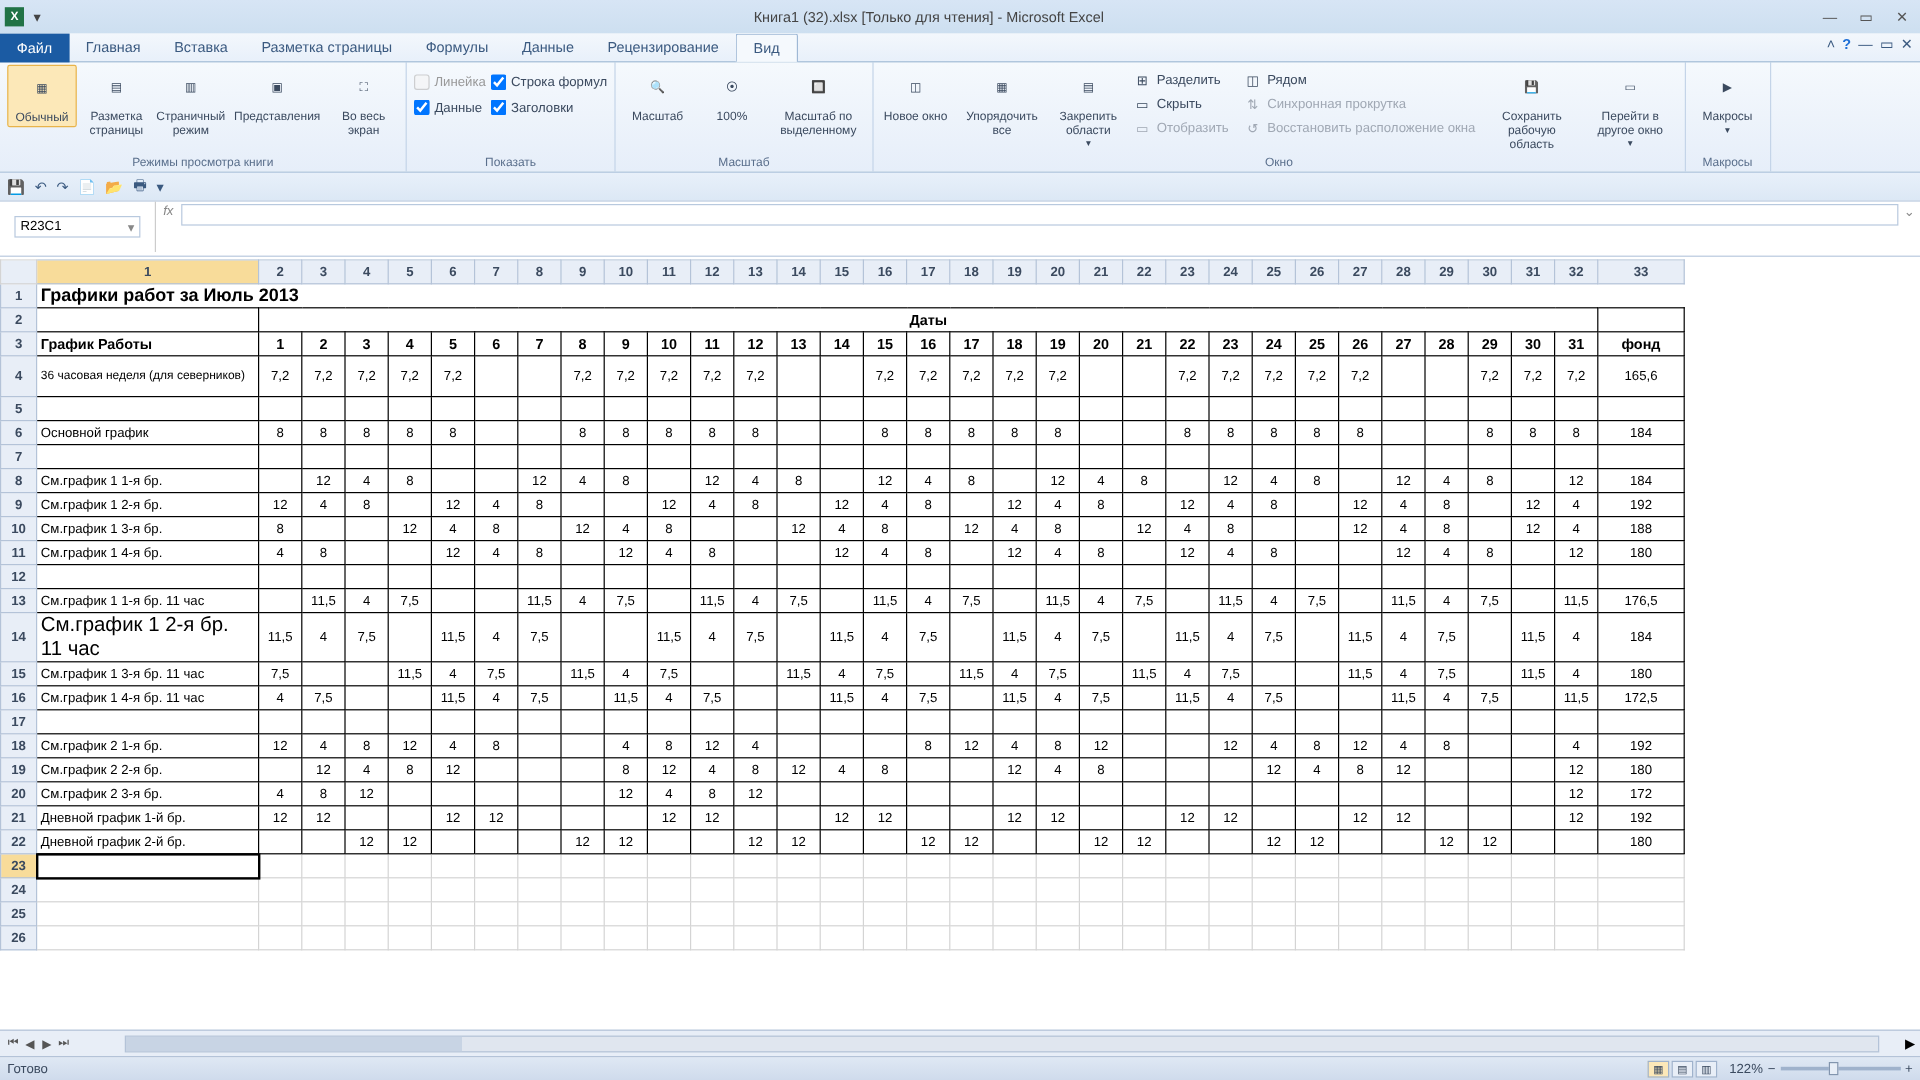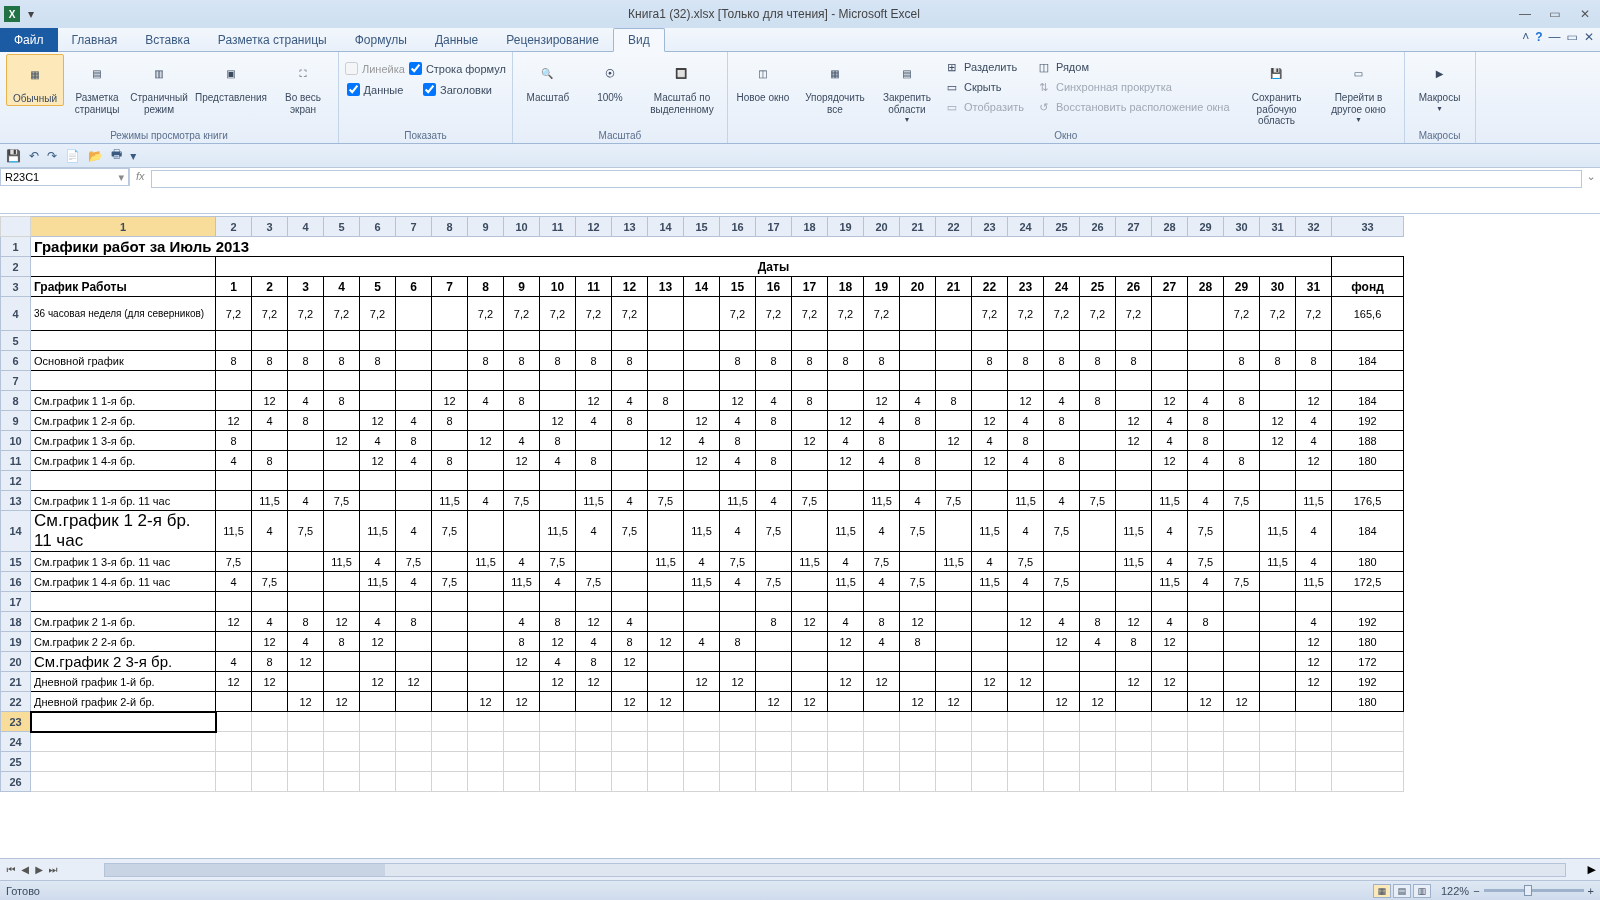--- a/index.html
+++ b/index.html
@@ -8,52 +8,52 @@
 
 .titlebar { height: 28px; background: linear-gradient(#d7e5f5, #cddff0); display: flex; align-items: center; padding: 0 4px; font-size: 12px; color: #444; }
 .titlebar .excel-icon { width: 16px; height: 16px; background: #217346; color: #fff; display: flex; align-items: center; justify-content: center; font-size: 10px; font-weight: bold; margin-right: 4px; }
 .titlebar .qat { display: flex; gap: 6px; margin-left: 4px; }
 .titlebar .qat span { cursor: pointer; }
 .titlebar .title { flex: 1; text-align: center; }
 .titlebar .win-controls { display: flex; gap: 8px; }
 .titlebar .win-controls span { width: 22px; text-align: center; cursor: pointer; color: #555; }
 
 
-.ribbon-tabs { height: 24px; background: linear-gradient(#f3f7fc, #e8f0fa); display: flex; align-items: center; font-size: 12px; border-bottom: 1px solid #9fb8d5; position: relative; }
+.ribbon-tabs { height: 24px; background: linear-gradient(#f3f7fc, #e8f0fa); display: flex; align-items: flex-start; font-size: 12px; border-bottom: 1px solid #9fb8d5; position: relative; }
 .tab-file { background: #1b5ba3; color: #fff; padding: 4px 14px; font-size: 12px; height: 24px; display: flex; align-items: center; }
 .ribbon-tab { padding: 4px 14px; color: #3b5a80; cursor: pointer; }
 .ribbon-tab.active { background: #f5f9fd; border: 1px solid #9fb8d5; border-bottom: 1px solid #f5f9fd; border-radius: 2px 2px 0 0; color: #3b5a80; }
 .ribbon-help { position: absolute; right: 6px; top: 2px; display: flex; gap: 6px; }
 .ribbon-help span { color: #3b5a80; cursor: pointer; }
 
 
 .ribbon { height: 92px; background: linear-gradient(#f5f9fd, #e6eef9); border-bottom: 1px solid #9fb8d5; display: flex; }
 .ribbon-group { border-right: 1px solid #c4d4e8; display: flex; flex-direction: column; padding: 2px 6px 0 6px; }
 .ribbon-group-body { flex: 1; display: flex; align-items: flex-start; gap: 4px; }
 .ribbon-group-label { text-align: center; font-size: 10px; color: #5a6f8c; padding: 2px 0; }
 .rbtn-large { display: flex; flex-direction: column; align-items: center; justify-content: flex-start; width: 58px; padding-top: 4px; cursor: pointer; font-size: 10px; color: #3b4a5f; text-align: center; line-height: 1.15; }
 .rbtn-large .ico { width: 32px; height: 32px; margin-bottom: 2px; display:flex; align-items:center; justify-content:center; }
 .rbtn-large.wide { width: 78px; }
 .rbtn-large.active { background: #fce8b8; border: 1px solid #e8b34a; border-radius: 2px; }
 .chkcol { display: flex; flex-direction: column; gap: 8px; padding-top: 8px; font-size: 11px; color: #3b4a5f; }
-.chk { display: flex; align-items: center; gap: 4px; white-space: nowrap; justify-content: center; }
+.chk { display: flex; align-items: center; gap: 4px; white-space: nowrap; }
 .chk input { width:13px; height:13px; }
 .chk.disabled { color: #999; }
 .smallbtn-col { display:flex; flex-direction:column; gap:2px; padding-top:4px; }
 .smallbtn { display:flex; align-items:center; gap:4px; font-size:11px; color:#3b4a5f; padding:1px 4px; cursor:pointer; white-space:nowrap; }
 .smallbtn.disabled { color:#a0a8b4; }
 .smallbtn .ico-s { width:16px; height:16px; display:inline-flex; align-items:center; justify-content:center; }
 
 
 .qat2 { height: 24px; background: linear-gradient(#e8f0fa,#dce8f5); border-bottom:1px solid #b8c9de; display:flex; align-items:center; padding:0 6px; gap:8px; }
 .qat2 span { cursor:pointer; font-size:12px; color:#3b5a80; }
 
 
 .formula-row { height: 46px; border-bottom:1px solid #b8c9de; display:flex; align-items:flex-start; }
-.namebox-wrap { width:130px; border-right:1px solid #ccc; padding:0; }
+.namebox-wrap { width:130px; border-right:1px solid #ccc; padding:12px; }
 .namebox { width:100%; height:18px; border:1px solid #b8c9de; background:#fff; padding:0 4px; font-size:11px; display:flex; align-items:center; justify-content:space-between; }
 .fx-sym { padding:2px 6px; color:#888; font-style:italic; font-size:11px; }
 .formula-input { flex:1; height:18px; margin-top:2px; border:1px solid #b8c9de; background:#fff; }
 .formula-end { width:18px; text-align:center; color:#888; margin-top:2px;}
 
 
 .grid-area { position:absolute; top:216px; left:0; right:0; bottom:42px; overflow:hidden; background:#fff; }
 .grid-table { border-collapse:collapse; table-layout:fixed; }
 .grid-table td, .grid-table th { border:1px solid #d4d4d4; font-size:11px; height:20px; padding:0 3px; }
 .corner { width:30px; height:20px; background:#e8eef7; border:1px solid #b4c3d8; }
@@ -971,21 +971,21 @@
           <td class="data-cell bordered">8</td>
           <td class="data-cell bordered">12</td>
           <td class="data-cell bordered"></td>
           <td class="data-cell bordered"></td>
           <td class="data-cell bordered"></td>
           <td class="data-cell bordered">12</td>
           <td class="data-cell bordered">180</td>
         </tr>
         <tr style="height:20px">
           <th class="rowhdr">20</th>
-          <td class="data-cell lbl bordered" style="font-size:15px">См.график 2   3-я бр.</td>
+          <td class="data-cell lbl bordered" style="font-size:11px">См.график 2   3-я бр.</td>
           <td class="data-cell bordered">4</td>
           <td class="data-cell bordered">8</td>
           <td class="data-cell bordered">12</td>
           <td class="data-cell bordered"></td>
           <td class="data-cell bordered"></td>
           <td class="data-cell bordered"></td>
           <td class="data-cell bordered"></td>
           <td class="data-cell bordered"></td>
           <td class="data-cell bordered">12</td>
           <td class="data-cell bordered">4</td>

